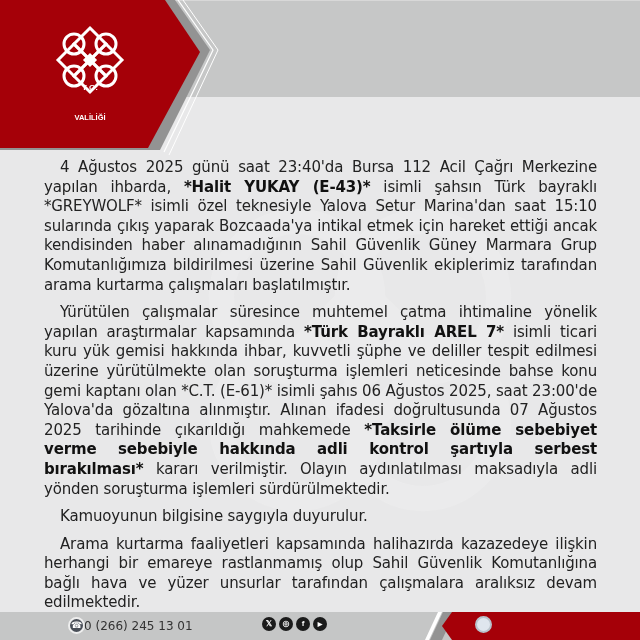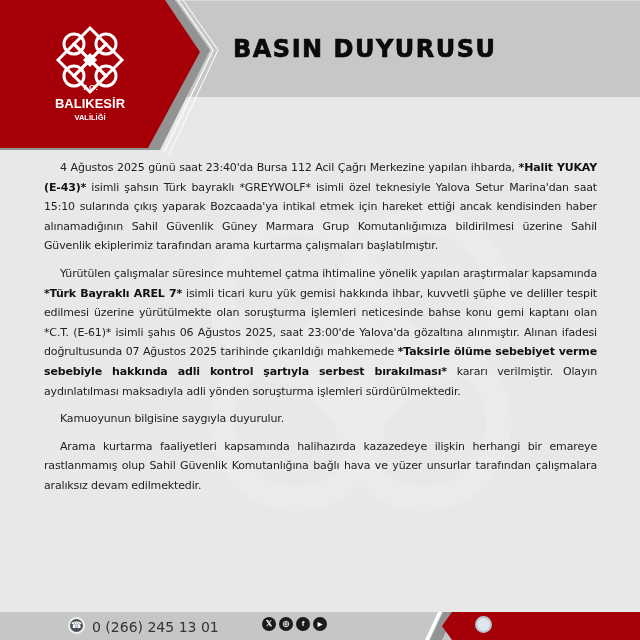--- a/index.html
+++ b/index.html
@@ -6,27 +6,27 @@
   body { width:640px; height:640px; overflow:hidden; background:#e6e6e7; font-family:"Liberation Sans", sans-serif; position:relative; }
   .page { position:absolute; inset:0; background:#e8e8e9; }
   .watermark { position:absolute; left:150px; top:150px; width:420px; height:420px; opacity:0.35; }
   .header-band { position:absolute; left:0; top:0; width:640px; height:96px; background:#c6c7c7; border-top:1px solid #d8d8d8; }
   .header-shape { position:absolute; left:0; top:0; width:260px; height:160px; }
   .logo { position:absolute; left:50px; top:20px; width:80px; height:80px; }
   .logo-tc { position:absolute; left:40px; top:83px; width:100px; text-align:center; color:#fff; font-size:8px; font-weight:bold; letter-spacing:0.5px; }
   .logo-name { position:absolute; left:35px; top:96px; width:110px; text-align:center; color:#fff; font-size:13px; font-weight:bold; }
   .logo-sub { position:absolute; left:40px; top:113px; width:100px; text-align:center; color:#fff; font-size:7.5px; font-weight:bold; }
   .title { position:absolute; left:233px; top:35px; font-size:24px; font-weight:900; letter-spacing:1.5px; color:#0b0b0b; font-family:"DejaVu Sans", sans-serif; -webkit-text-stroke:0.6px #000; }
-  .content { position:absolute; left:44px; top:158px; width:553px; color:#222; font-size:11px; line-height:19.6px; text-align:justify; font-family:"DejaVu Sans", sans-serif; letter-spacing:-0.15px; }
+  .content { position:absolute; left:44px; top:158px; width:553px; color:#222; font-size:15px; line-height:19.6px; text-align:justify; font-family:"DejaVu Sans", sans-serif; letter-spacing:-0.15px; }
   .content p { margin:0 0 8px 0; text-indent:16px; }
   .content b { color:#111; }
   .footer { position:absolute; left:0; top:612px; width:640px; height:28px; background:#c5c6c6; }
   .footer-red { position:absolute; left:0; top:600px; width:640px; height:40px; }
   .phone-icon { position:absolute; left:68px; top:617px; width:17px; height:17px; border-radius:50%; background:#4a4f58; border:2px solid #eee; box-sizing:border-box; color:#fff; font-size:9px; text-align:center; line-height:13px; }
-  .phone-text { position:absolute; left:92px; top:619px; font-size:14px; color:#333; font-family:"DejaVu Sans", sans-serif; }
+  .phone-text { position:absolute; left:84px; top:619px; font-size:12px; color:#333; font-family:"DejaVu Sans", sans-serif; }
   .socials { position:absolute; left:262px; top:617px; display:flex; gap:3px; }
   .soc { width:14px; height:14px; border-radius:50%; background:#1b1b1b; color:#fff; font-size:8px; font-weight:bold; text-align:center; line-height:14px; }
   .web-icon { position:absolute; left:475px; top:616px; width:17px; height:17px; border-radius:50%; background:#dfe6ee; border:2px solid #b9c3cc; box-sizing:border-box; }
   .web-text { position:absolute; left:502px; top:618px; font-size:11px; font-weight:bold; color:#fff; font-family:"DejaVu Sans", sans-serif; }
 </style>
 </head>
 <body>
 
 <div class="page">
 
@@ -55,24 +55,22 @@
       <path d="M40 72 L24 56 L40 40 L56 56 Z"></path>
       <path d="M8 40 L24 24 L40 40 L24 56 Z"></path>
       <circle cx="24" cy="24" r="10"></circle>
         <circle cx="56" cy="24" r="10"></circle>
       <circle cx="24" cy="56" r="10"></circle>
         <circle cx="56" cy="56" r="10"></circle>
     </g>
     <rect x="35" y="35" width="10" height="10" fill="#fff" transform="rotate(45 40 40)"></rect>
   </svg>
   <div class="logo-tc">T.C.</div>
-  <div class="logo-name">BALIKESİR</div>
   <div class="logo-sub">VALİLİĞİ</div>
 
-  <div class="title">BASIN DUYURUSU</div>
 
   <div class="content">
     <p><span>4 Ağustos 2025 günü saat 23:40'da Bursa 112 Acil Çağrı Merkezine yapılan ihbarda, </span><b>*Halit YUKAY (E-43)*</b><span> isimli şahsın Türk bayraklı *GREYWOLF* isimli özel teknesiyle Yalova Setur Marina'dan saat 15:10 sularında çıkış yaparak Bozcaada'ya intikal etmek için hareket ettiği ancak kendisinden haber alınamadığının Sahil Güvenlik Güney Marmara Grup Komutanlığımıza bildirilmesi üzerine Sahil Güvenlik ekiplerimiz tarafından arama kurtarma çalışmaları başlatılmıştır.</span></p>
     <p><span>Yürütülen çalışmalar süresince muhtemel çatma ihtimaline yönelik yapılan araştırmalar kapsamında </span><b>*Türk Bayraklı AREL 7*</b><span> isimli ticari kuru yük gemisi hakkında ihbar, kuvvetli şüphe ve deliller tespit edilmesi üzerine yürütülmekte olan soruşturma işlemleri neticesinde bahse konu gemi kaptanı olan *C.T. (E-61)* isimli şahıs 06 Ağustos 2025, saat 23:00'de Yalova'da gözaltına alınmıştır. Alınan ifadesi doğrultusunda 07 Ağustos 2025 tarihinde çıkarıldığı mahkemede </span><b>*Taksirle ölüme sebebiyet verme sebebiyle hakkında adli kontrol şartıyla serbest bırakılması*</b><span> kararı verilmiştir. Olayın aydınlatılması maksadıyla adli yönden soruşturma işlemleri sürdürülmektedir.</span></p>
     <p><span>Kamuoyunun bilgisine saygıyla duyurulur.</span></p>
     <p><span>Arama kurtarma faaliyetleri kapsamında halihazırda kazazedeye ilişkin herhangi bir emareye rastlanmamış olup Sahil Güvenlik Komutanlığına bağlı hava ve yüzer unsurlar tarafından çalışmalara aralıksız devam edilmektedir.</span></p>
   </div>
 
   <div class="footer"></div>
   <svg class="footer-red" viewBox="0 0 640 40" preserveAspectRatio="none">

